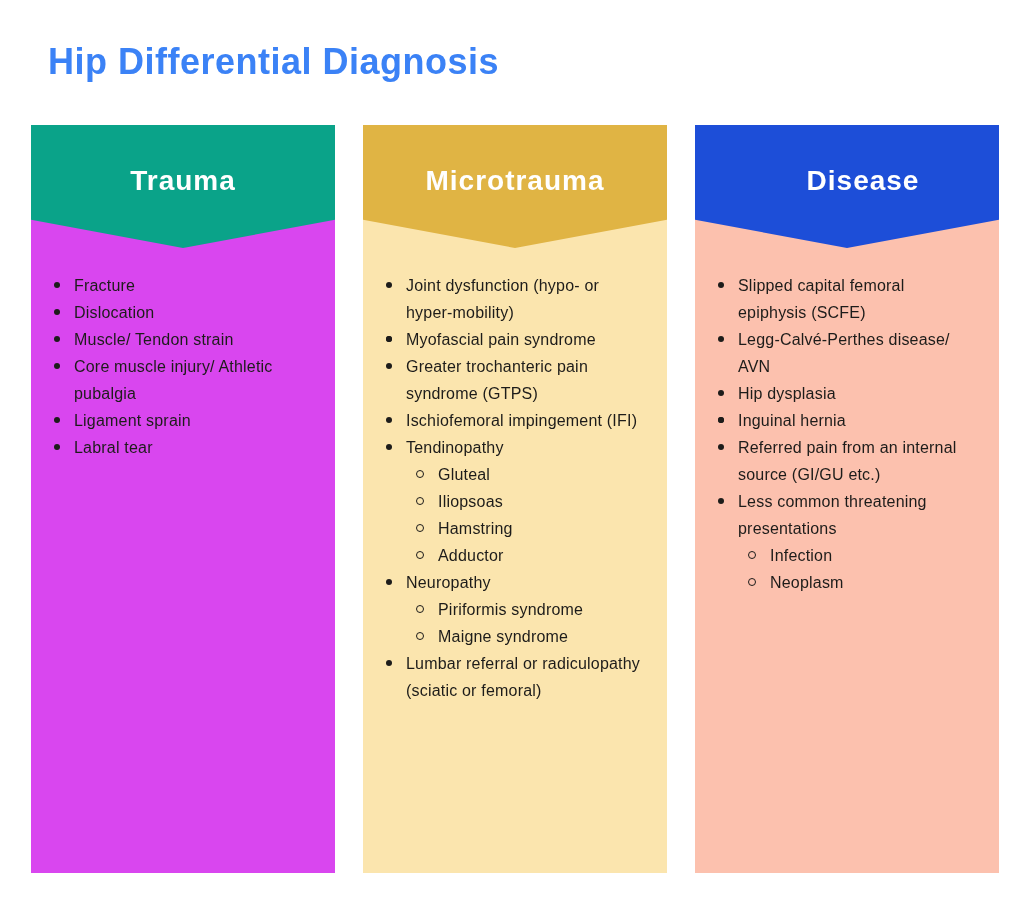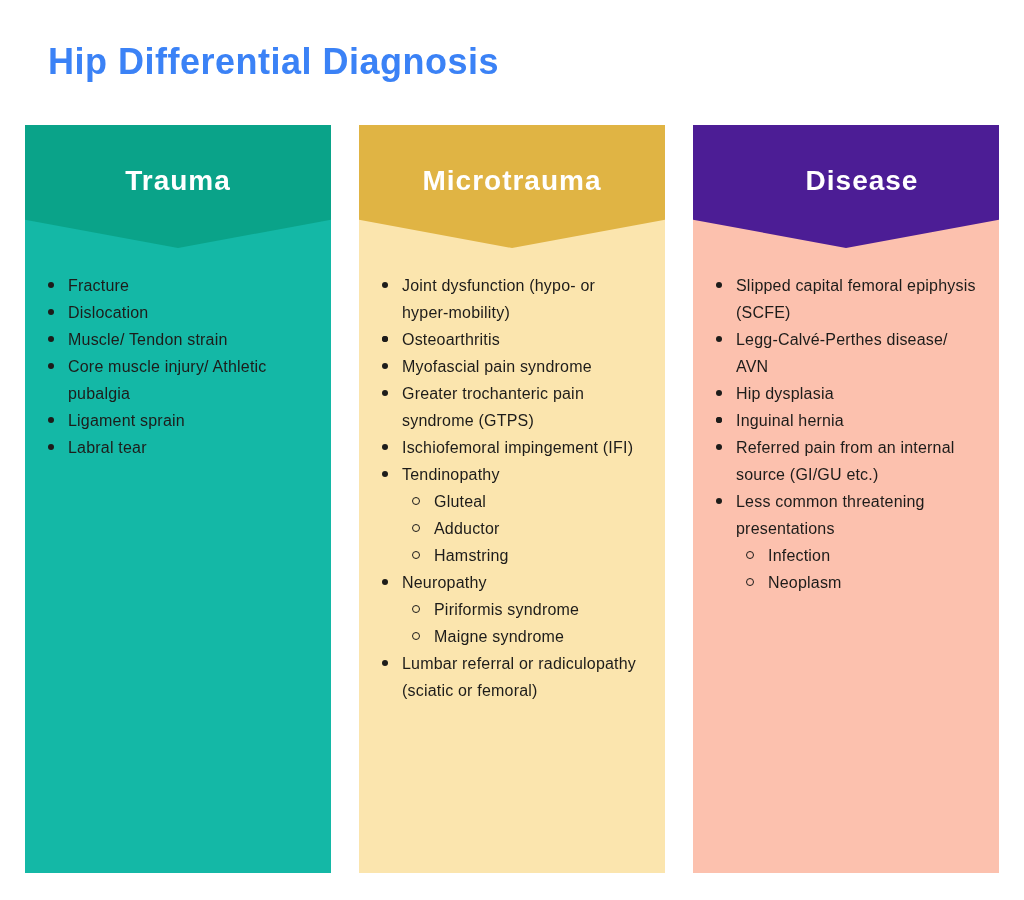--- a/index.html
+++ b/index.html
@@ -99,21 +99,21 @@
 </style>
 </head>
 <body>
 
 <div class="page">
 
   <div class="title">Hip Differential Diagnosis</div>
 
   <div class="columns">
 
-    <div class="column" style="background-color: #14b8a6;">
+    <div class="column" style="background-color: #d946ef; margin-left: 6px;">
       <div class="col-header" style="background-color: rgb(10, 163, 137);">
         <span class="header-label">Trauma</span>
       </div>
       <div class="col-body">
         <ul class="diag-list">
             <li class="lv1"><span class="marker"></span><span class="li-text">Fracture</span></li>
             <li class="lv1"><span class="marker"></span><span class="li-text">Dislocation</span></li>
             <li class="lv1"><span class="marker"></span><span class="li-text">Muscle/ Tendon strain</span></li>
             <li class="lv1"><span class="marker"></span><span class="li-text">Core muscle injury/ Athletic pubalgia</span></li>
             <li class="lv1"><span class="marker"></span><span class="li-text">Ligament sprain</span></li>
@@ -123,38 +123,38 @@
     </div>
 
     <div class="column" style="background-color: rgb(251, 229, 174);">
       <div class="col-header" style="background-color: rgb(224, 180, 68);">
         <span class="header-label">Microtrauma</span>
       </div>
       <div class="col-body">
         <ul class="diag-list">
             <li class="lv1"><span class="marker"></span><span class="li-text">Joint dysfunction (hypo- or hyper-mobility)</span></li>
             <li class="lv1"><span class="marker"></span></li>
-            <li class="lv1"><span class="marker"></span><span class="li-text">Osteoarthritis</span></li>
             <li class="lv1"><span class="marker"></span><span class="li-text">Myofascial pain syndrome</span></li>
             <li class="lv1"><span class="marker"></span><span class="li-text">Greater trochanteric pain syndrome (GTPS)</span></li>
             <li class="lv1"><span class="marker"></span><span class="li-text">Ischiofemoral impingement (IFI)</span></li>
             <li class="lv1"><span class="marker"></span><span class="li-text">Tendinopathy</span></li>
             <li class="lv2"><span class="marker"></span><span class="li-text">Gluteal</span></li>
+            <li class="lv2"><span class="marker"></span><span class="li-text">Iliopsoas</span></li>
+            <li class="lv2"><span class="marker"></span><span class="li-text">Hamstring</span></li>
             <li class="lv2"><span class="marker"></span><span class="li-text">Adductor</span></li>
-            <li class="lv2"><span class="marker"></span><span class="li-text">Hamstring</span></li>
             <li class="lv1"><span class="marker"></span><span class="li-text">Neuropathy</span></li>
             <li class="lv2"><span class="marker"></span><span class="li-text">Piriformis syndrome</span></li>
             <li class="lv2"><span class="marker"></span><span class="li-text">Maigne syndrome</span></li>
             <li class="lv1"><span class="marker"></span><span class="li-text">Lumbar referral or radiculopathy (sciatic or femoral)</span></li>
           </ul>
       </div>
     </div>
 
     <div class="column" style="background-color: rgb(252, 193, 174);">
-      <div class="col-header" style="background-color: #4c1d95; padding-left: 32px;">
+      <div class="col-header" style="background-color: #1d4ed8; padding-left: 32px;">
         <span class="header-label">Disease</span>
       </div>
       <div class="col-body">
         <ul class="diag-list">
             <li class="lv1"><span class="marker"></span><span class="li-text">Slipped capital femoral epiphysis (SCFE)</span></li>
             <li class="lv1"><span class="marker"></span><span class="li-text">Legg-Calvé-Perthes disease/ AVN</span></li>
             <li class="lv1"><span class="marker"></span><span class="li-text">Hip dysplasia</span></li>
             <li class="lv1"><span class="marker"></span></li>
             <li class="lv1"><span class="marker"></span><span class="li-text">Inguinal hernia</span></li>
             <li class="lv1"><span class="marker"></span><span class="li-text">Referred pain from an internal source (GI/GU etc.)</span></li>

